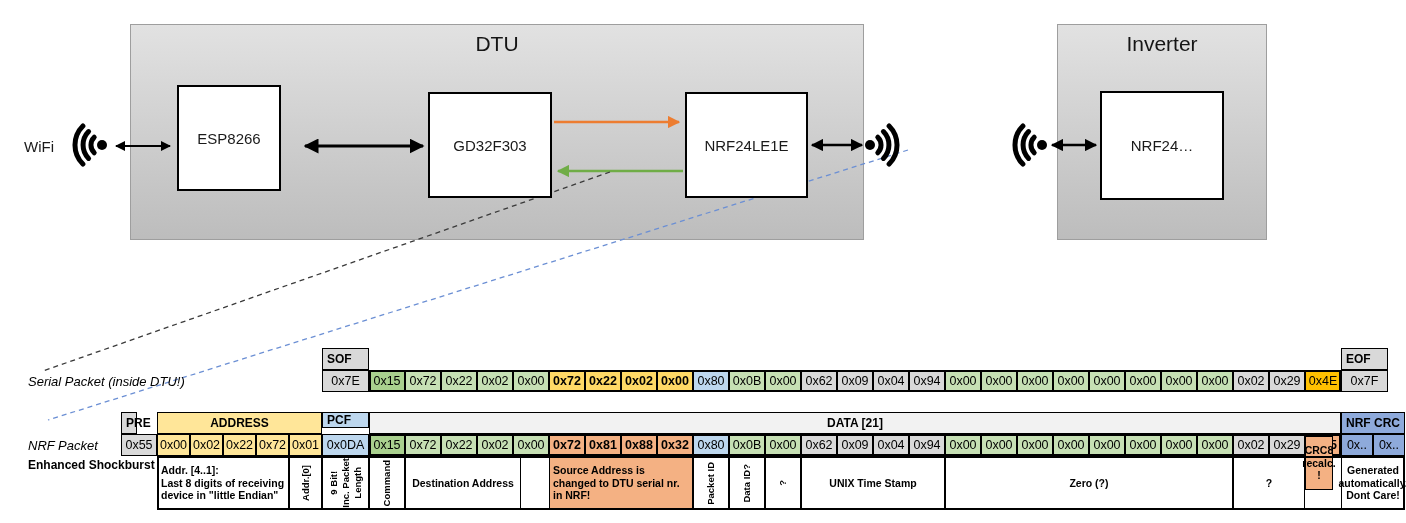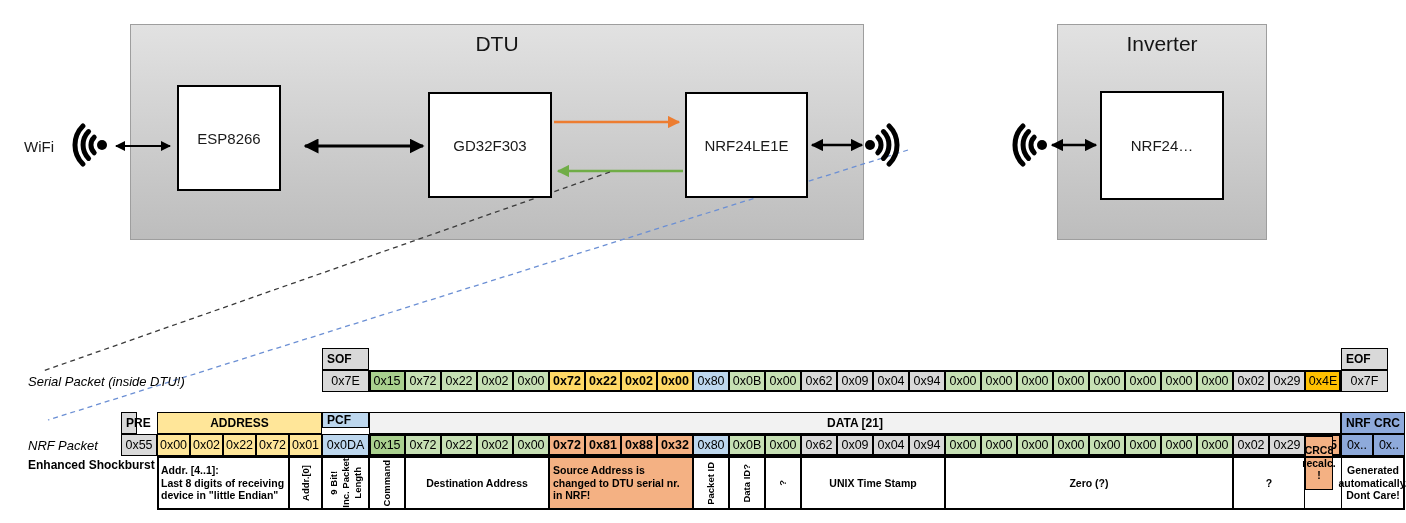--- a/index.html
+++ b/index.html
@@ -201,21 +201,21 @@
   <div class="outline" style="left:369px;top:434px;width:972px;height:22px"></div>
 
   <div id="annotation-row">
       <div class="ann ann-left" style="left: 157px; top: 456px; width: 132px; height: 54px;">Addr. [4..1]:
 Last 8 digits of receiving device in "little Endian"</div>
       <div class="ann" style="left: 289px; top: 456px; width: 33px; height: 54px;"><span class="vtext">Addr.[0]</span></div>
       <div class="ann" style="left: 322px; top: 456px; width: 47px; height: 54px;"><span class="vtext">9 Bit!
 Inc. Packet
 Length</span></div>
       <div class="ann" style="left: 369px; top: 456px; width: 36px; height: 54px;"><span class="vtext">Command</span></div>
-      <div class="ann" style="left: 405px; top: 456px; width: 144px; height: 54px;">Destination Address</div>
+      <div class="ann" style="left: 405px; top: 456px; width: 116px; height: 54px;">Destination Address</div>
       <div class="ann ann-salmon ann-left" style="left: 549px; top: 456px; width: 144px; height: 54px;">Source Address is changed to DTU serial nr. in NRF!</div>
       <div class="ann" style="left: 693px; top: 456px; width: 36px; height: 54px;"><span class="vtext">Packet ID</span></div>
       <div class="ann" style="left: 729px; top: 456px; width: 36px; height: 54px;"><span class="vtext">Data ID?</span></div>
       <div class="ann" style="left: 765px; top: 456px; width: 36px; height: 54px;"><span class="vtext">?</span></div>
       <div class="ann" style="left: 801px; top: 456px; width: 144px; height: 54px;">UNIX Time Stamp</div>
       <div class="ann" style="left: 945px; top: 456px; width: 288px; height: 54px;">Zero (?)</div>
       <div class="ann" style="left: 1233px; top: 456px; width: 72px; height: 54px;">?</div>
       <div class="ann ann-salmon" style="left: 1305px; top: 436px; width: 28px; height: 54px;">CRC8 recalc. !</div>
       <div class="ann" style="left: 1341px; top: 456px; width: 64px; height: 54px;">Generated automatically. Dont Care!</div>
     </div>

